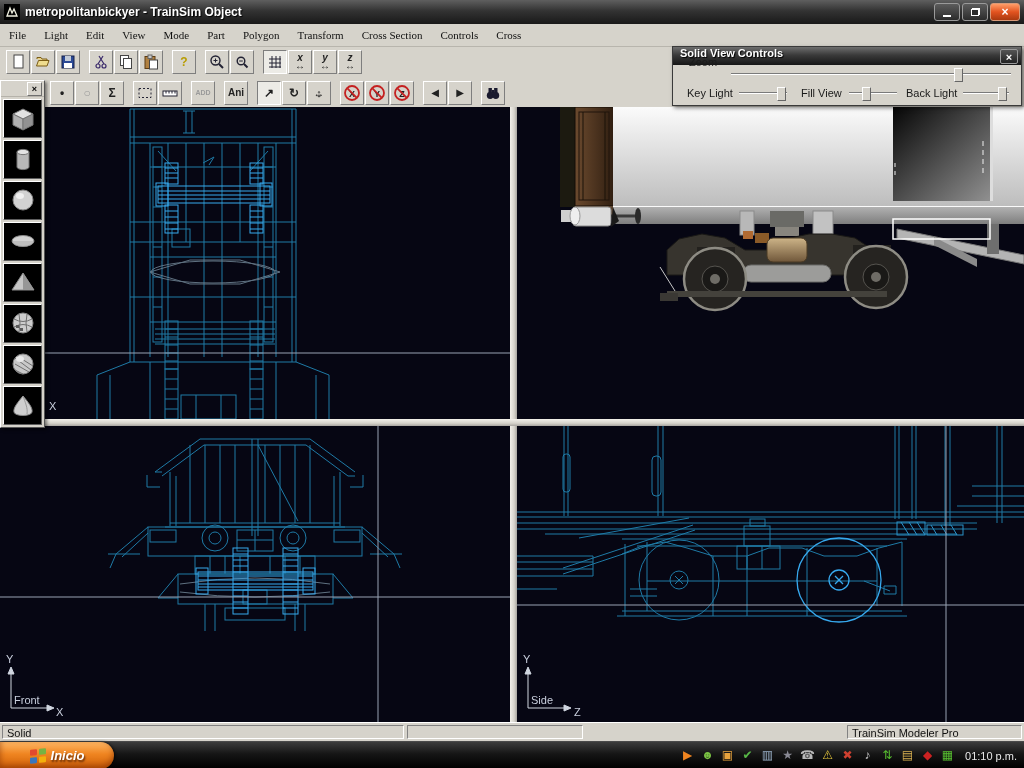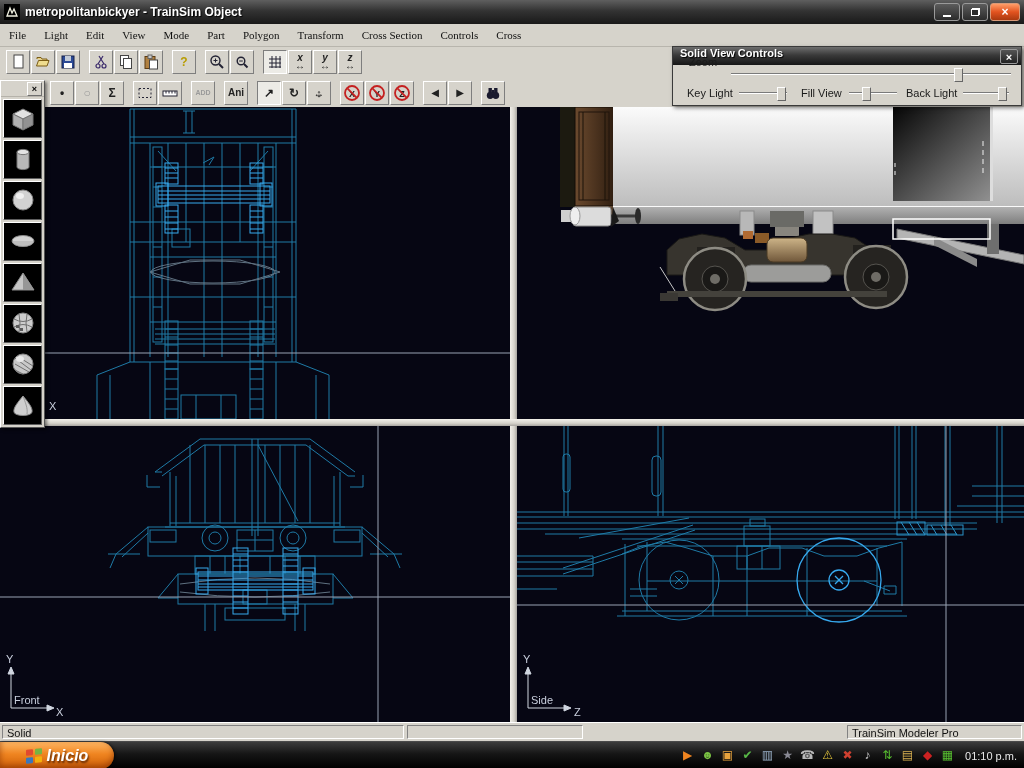--- a/index.html
+++ b/index.html
@@ -81,21 +81,21 @@
   
   .statusbar{position:absolute;left:0;top:722px;width:1024px;height:19px;background:#d6d3cb;border-top:1px solid #fff;}
   .sp{position:absolute;top:2px;height:14px;border:1px solid;border-color:#828282 #fff #fff #828282;
     padding:0 4px;line-height:14px;color:#111;box-sizing:border-box;}
   
   .taskbar{position:absolute;left:0;top:741px;width:1024px;height:27px;
     background:linear-gradient(#3c3c3c,#161616 45%,#000);border-top:1px solid #4a4a4a;box-sizing:border-box;}
   .startbtn{position:absolute;left:0;top:0;width:114px;height:27px;border-radius:0 14px 14px 0;
     background:linear-gradient(#ffb763,#ef8420 45%,#cf6008);box-shadow:inset 0 -3px 6px rgba(120,40,0,.6),1px 0 3px rgba(0,0,0,.7);
     display:flex;align-items:center;justify-content:center;gap:5px;}
-  .startbtn .stext{color:#fff;font-size:16px;font-weight:bold;font-style:italic;text-shadow:1px 2px 2px rgba(60,20,0,.8);}
+  .startbtn .stext{color:#fff;font-size:13px;font-weight:bold;font-style:italic;text-shadow:1px 2px 2px rgba(60,20,0,.8);}
   .flag{display:inline-block;width:16px;height:14px;position:relative;transform:skewY(-6deg);}
   .flag i{position:absolute;width:7px;height:6px;border-radius:1px;}
   .flag .f1{left:0;top:0;background:#e2492e;} .flag .f2{right:0;top:0;background:#76b343;}
   .flag .f3{left:0;bottom:0;background:#3a76bc;} .flag .f4{right:0;bottom:0;background:#f3b00c;}
   .taskitem{position:absolute;left:120px;top:3px;width:194px;height:21px;border:1px solid #5e5e5e;border-radius:3px;
     background:linear-gradient(#3f3f3f,#1c1c1c);display:flex;align-items:center;color:#eee;}
   .taskitem .ticon{width:14px;height:14px;background:#000;margin:0 6px 0 5px;display:flex;align-items:center;justify-content:center;}
   .tray{position:absolute;right:0;top:0;height:27px;display:flex;align-items:center;gap:5px;padding-right:7px;}
   .tricon{width:15px;text-align:center;font-size:12px;line-height:27px;}
   .clock{color:#e8e8e8;font-size:11px;margin-left:5px;}

